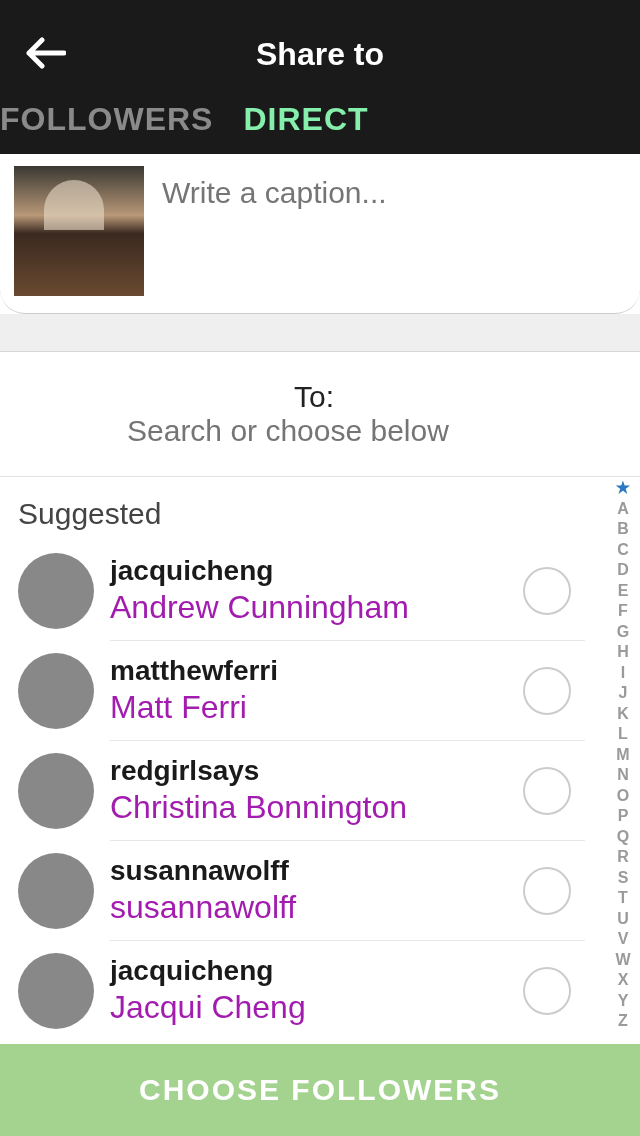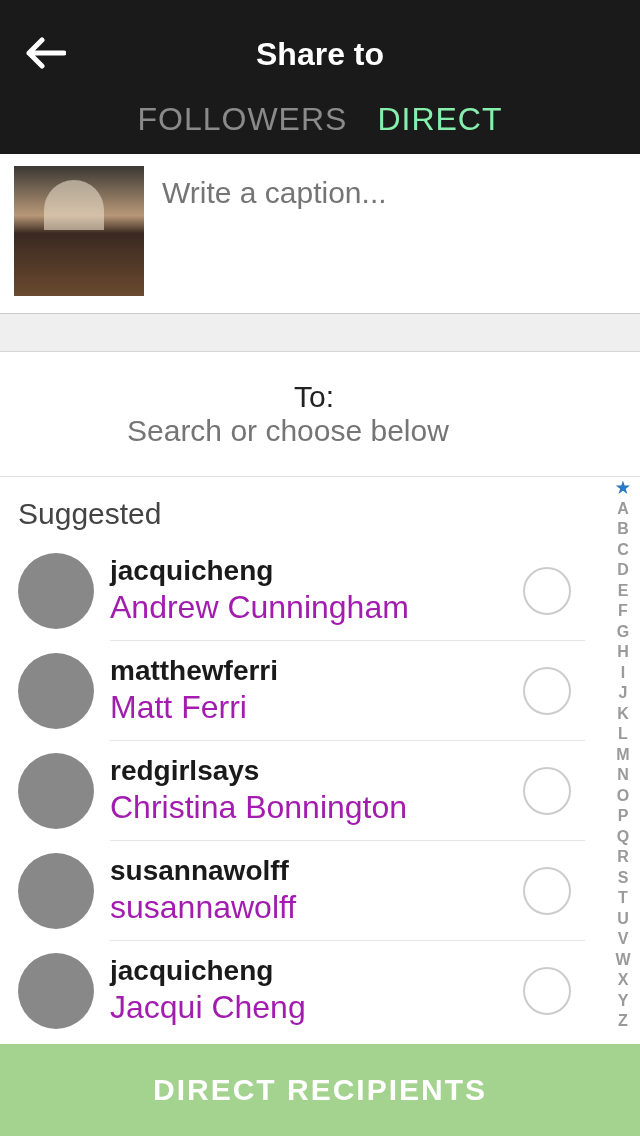--- a/index.html
+++ b/index.html
@@ -30,44 +30,45 @@
     }
     .back-btn svg { stroke: #fff; stroke-width: 5; fill: none; stroke-linecap: round; stroke-linejoin: round; }
     .title {
       text-align: center;
       font-size: 32px;
       font-weight: 700;
       padding-top: 36px;
     }
     .tabs {
       display: flex;
-      justify-content: center;
+      justify-content: flex-start;
       gap: 30px;
       margin-top: 28px;
       font-size: 32px;
-      font-weight: 400;
+      font-weight: 700;
       letter-spacing: 1px;
     }
     .tab-followers { color: #8a8a8a; }
     .tab-direct { color: #86efac; position: relative; }
     .tab-arrow {
       position: absolute;
       top: 156px;
       left: 424px;
       width: 0; height: 0;
       border-left: 13px solid transparent;
       border-right: 13px solid transparent;
       border-bottom: 13px solid #fff;
     }
     .caption-area {
       display: flex;
       padding: 12px 14px 12px 14px;
       border-bottom: 1px solid #ccc;
       min-height: 160px;
       background: #fff;
+      border-radius: 25px;
     }
     .thumb {
       width: 130px;
       height: 130px;
       background: linear-gradient(to bottom, #3a3832 0%, #b89878 38%, #3a2920 52%, #6a4a30 100%);
       flex-shrink: 0;
       position: relative;
       overflow: hidden;
     }
     .thumb::before {
@@ -286,13 +287,13 @@
   <span>S</span>
   <span>T</span>
   <span>U</span>
   <span>V</span>
   <span>W</span>
   <span>X</span>
   <span>Y</span>
   <span>Z</span>
 </div>
 
-<div class="footer-btn">DIRECT RECIPIENTS</div>
+<div class="footer-btn">CHOOSE FOLLOWERS</div>
 
 </body></html>

